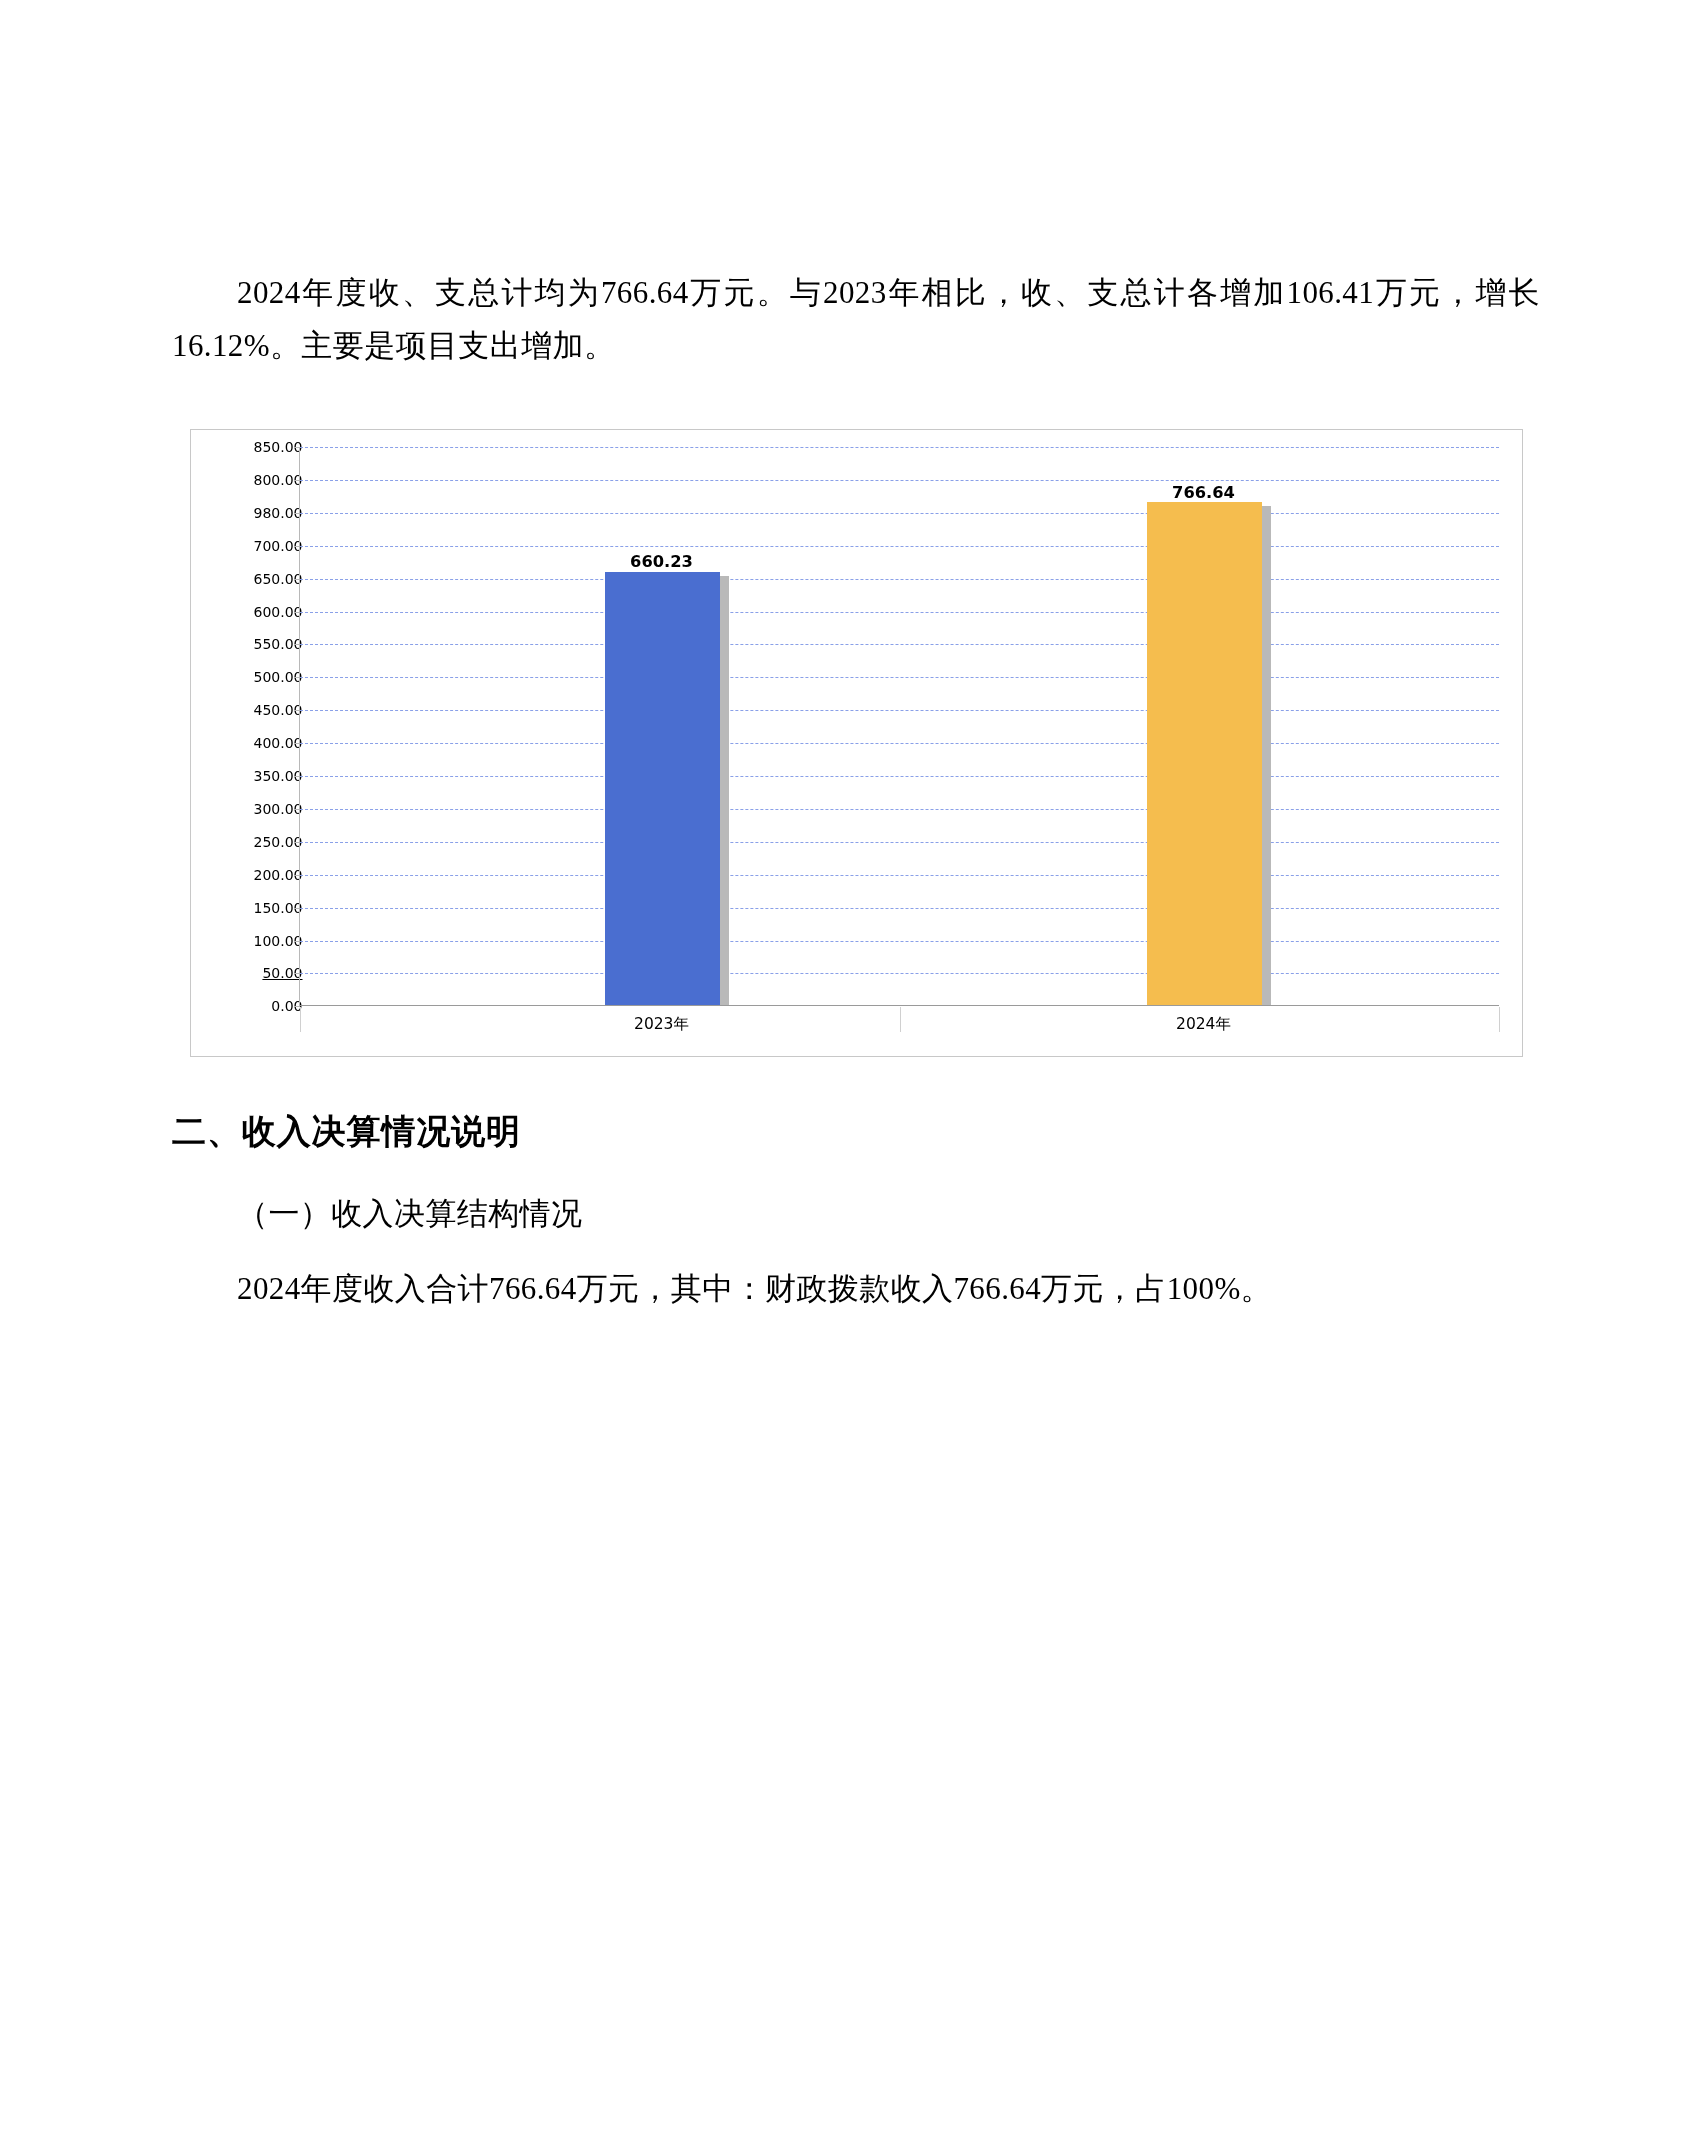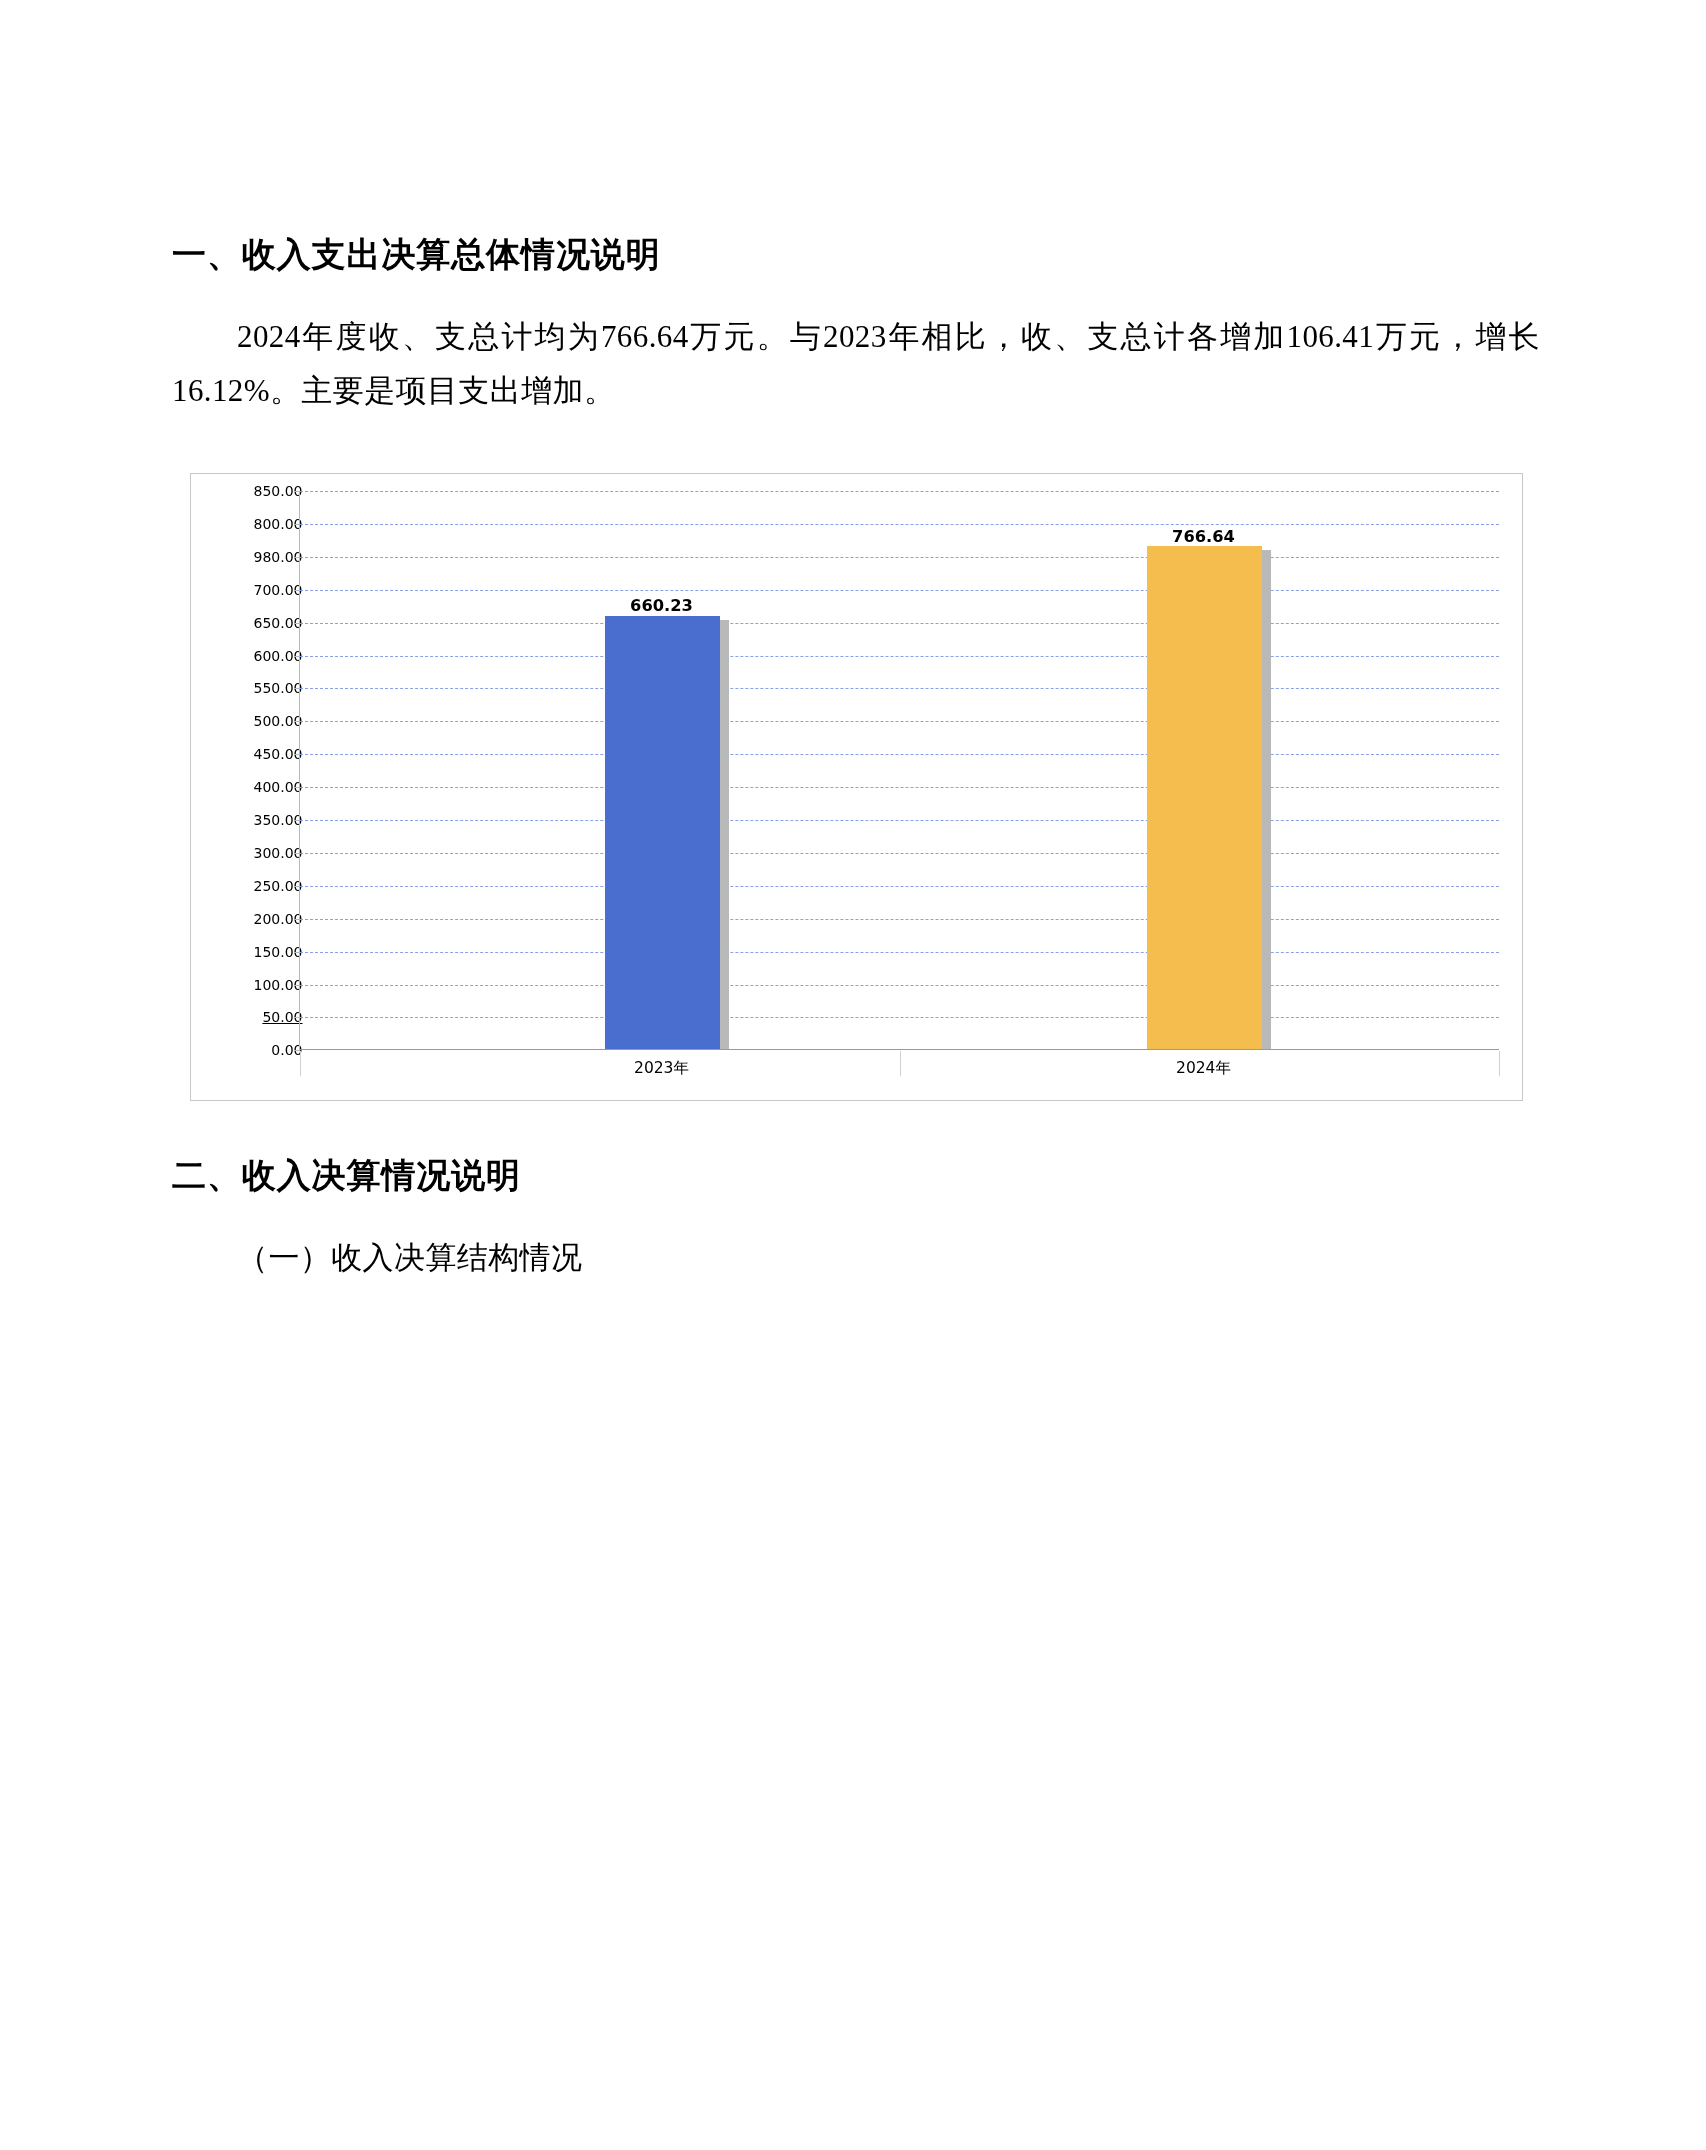--- a/index.html
+++ b/index.html
@@ -161,21 +161,20 @@
     color: #000;
     letter-spacing: 0.4px;
   }
 </style>
 </head>
 <body>
 
 <div class="page">
   <div class="content">
 
-    <h2 class="section-heading">一、收入支出决算总体情况说明</h2>
 
     <div class="spacer-md"></div>
 
     <p class="body-text indent">2024年度收、支总计均为766.64万元。与2023年相比，收、支总计各增加106.41万元，增长16.12%。主要是项目支出增加。</p>
 
     <div class="figure-block">
       <div class="chart-frame">
         <div class="plot-outer">
 
           <div class="y-labels">
@@ -263,17 +262,18 @@
     <div class="spacer-lg"></div>
 
     <h2 class="section-heading">二、收入决算情况说明</h2>
 
     <div class="spacer-md"></div>
 
     <p class="body-text indent">（一）收入决算结构情况</p>
 
     <div class="spacer-sm"></div>
 
+    <p class="body-text indent">2024年度收入合计766.64万元，其中：财政拨款收入766.64万元，占100%。</p>
 
   </div>
 
 </div>
 
 
 </body></html>

